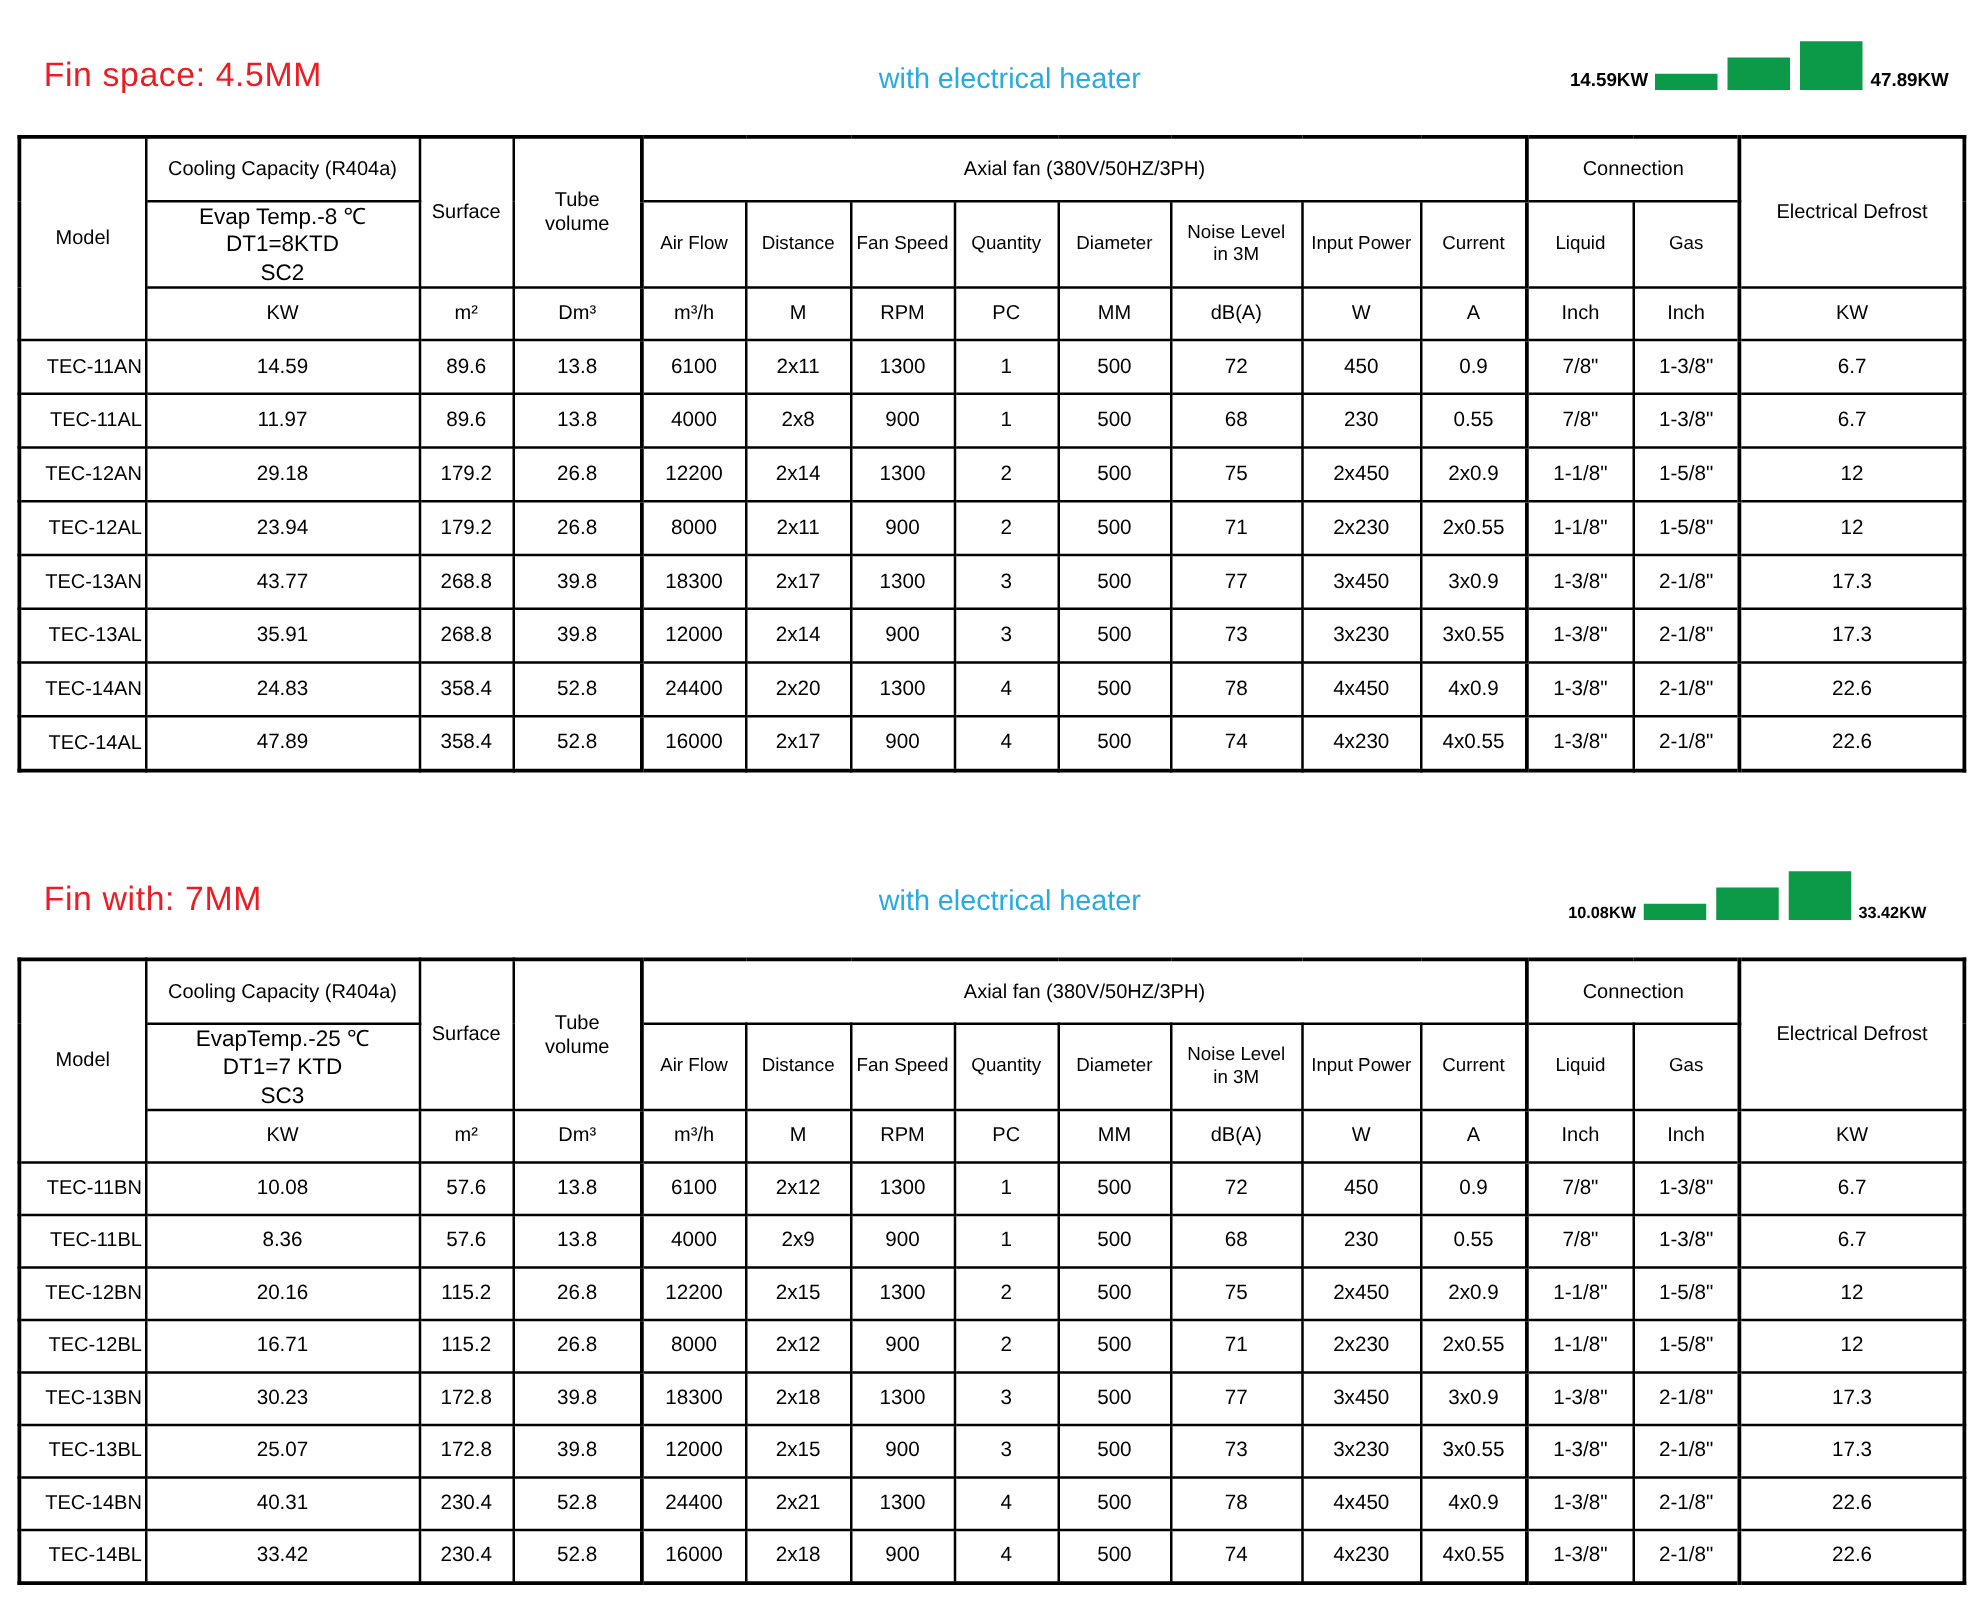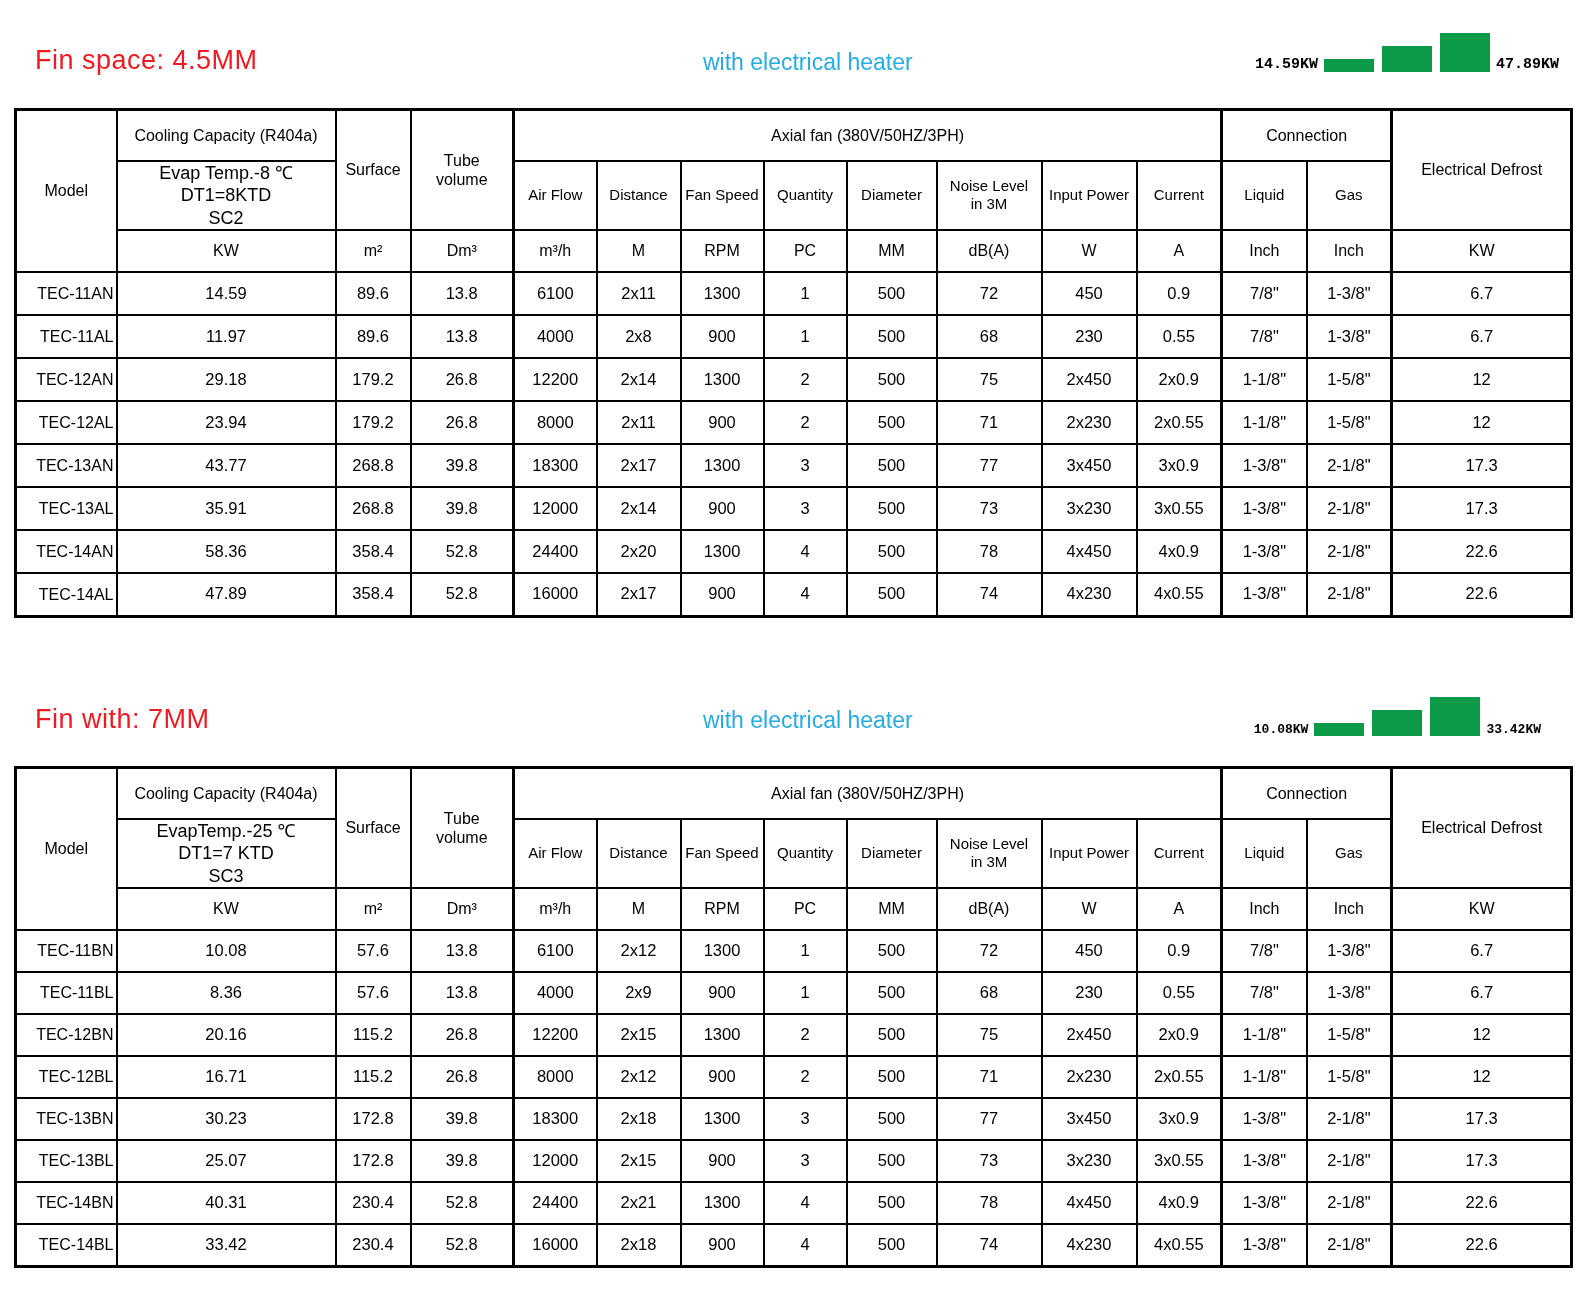--- a/index.html
+++ b/index.html
@@ -4,21 +4,21 @@
 <style>
   html,body{margin:0;padding:0;background:#fff;}
   .page{
     position:relative;width:1583px;height:1294px;background:#fff;
     font-family:"Liberation Sans",sans-serif;color:#000;overflow:hidden;
   }
   
   .fin-title{position:absolute;font-size:27px;letter-spacing:0.5px;line-height:1;}
   .heater-sub{position:absolute;font-size:23px;line-height:1;}
   .range{position:absolute;display:flex;align-items:flex-end;}
-  .range .rlbl{font-weight:bold;line-height:1;margin:0 6px;white-space:nowrap;font-family:Liberation Mono, monospace;}
+  .range .rlbl{font-weight:bold;line-height:1;margin:0 6px;white-space:nowrap;}
   .range-1 .rlbl{font-size:15px;}
   .range-2 .rlbl{font-size:13px;text-align:right;}
   .bars{display:flex;align-items:flex-end;}
   .bar{width:50px;display:inline-block;margin-left:8px;}
   .bar:first-child{margin-left:0;}
   .b1{height:13px;} .b2{height:26px;} .b3{height:39px;}
 
   
   table.spec{
     position:absolute;left:14px;width:1556px;
@@ -221,21 +221,21 @@
           <td>500</td>
           <td>73</td>
           <td>3x230</td>
           <td>3x0.55</td>
           <td class="sect">1-3/8"</td>
           <td>2-1/8"</td>
           <td class="sect">17.3</td>
         </tr>
         <tr>
           <td class="model">TEC-14AN</td>
-          <td>58.36</td>
+          <td>24.83</td>
           <td>358.4</td>
           <td>52.8</td>
           <td class="sect">24400</td>
           <td>2x20</td>
           <td>1300</td>
           <td>4</td>
           <td>500</td>
           <td>78</td>
           <td>4x450</td>
           <td>4x0.9</td>

